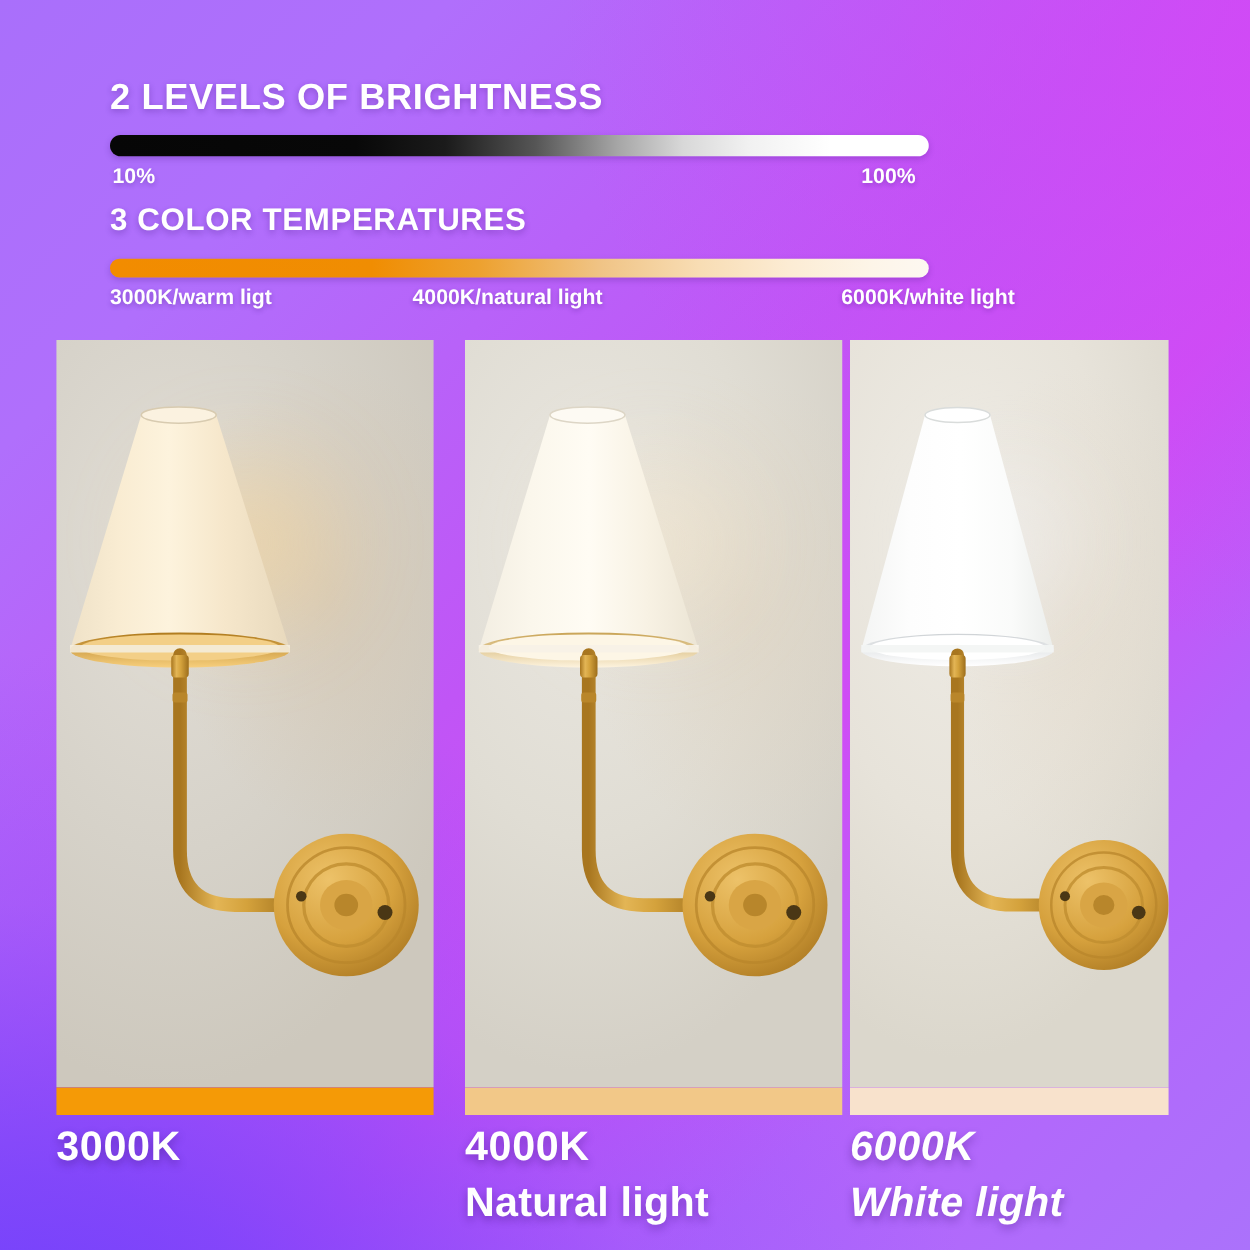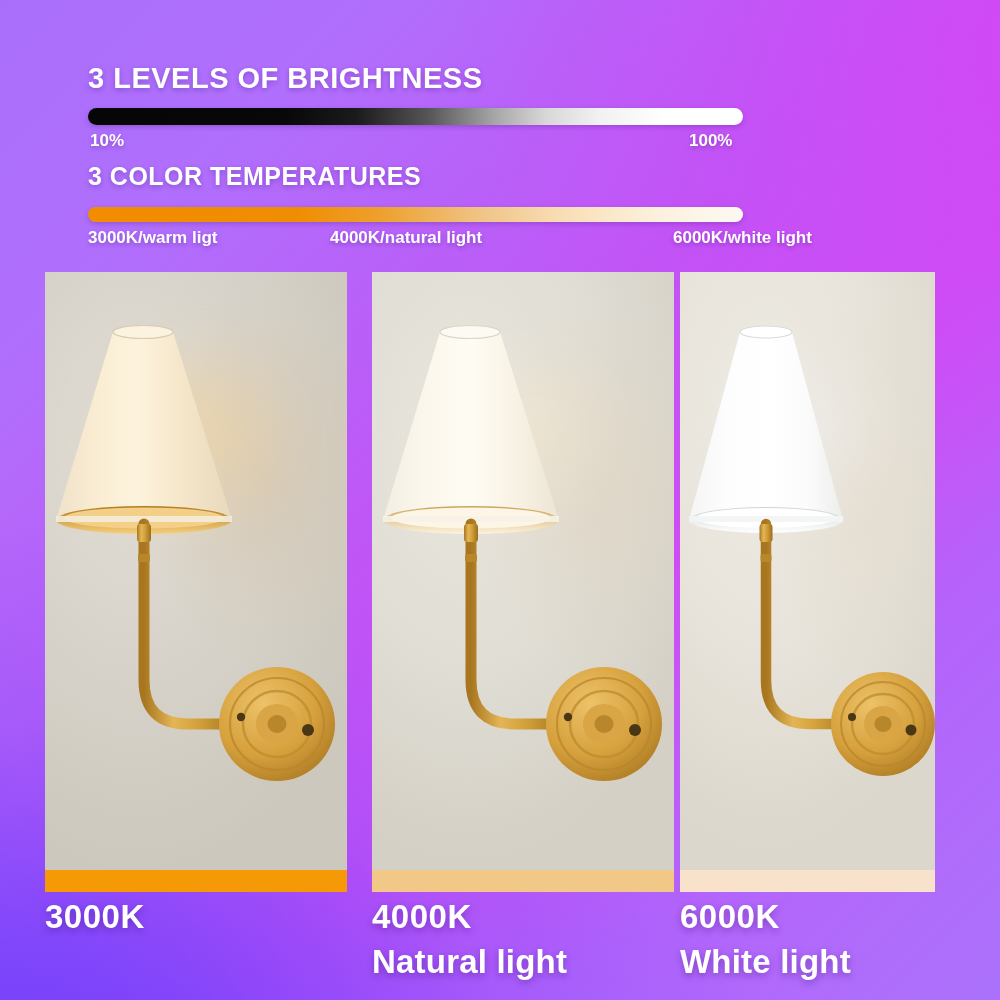--- a/index.html
+++ b/index.html
@@ -115,37 +115,37 @@
 
   
   .accent{
     position:absolute;left:0;right:0;bottom:0;height:22px;
   }
 
   
   .caption{position:absolute;text-align:left;color:#ffffff;}
   #cap-0{left:45px;top:898px;width:302px;}
   #cap-1{left:372px;top:898px;width:302px;}
-  #cap-2{left:680px;top:898px;width:255px;}
+  #cap-2{left:680px;top:898px;width:255px;font-style:italic;}
   .cap-k{
     display:block;font-size:33px;font-weight:bold;letter-spacing:.5px;
     text-shadow:0 3px 7px rgba(55,15,115,.38);
   }
   .cap-name{
     display:block;font-size:33px;font-weight:bold;margin-top:7px;letter-spacing:.2px;
     text-shadow:0 3px 7px rgba(55,15,115,.38);
   }
 </style>
 </head>
 <body>
 
 <div id="stage">
   <div id="content">
 
-    <div class="heading" id="h-brightness">3 LEVELS OF BRIGHTNESS</div>
+    <div class="heading" id="h-brightness">2 LEVELS OF BRIGHTNESS</div>
 
     <div class="bar" id="bar-brightness"></div>
 
     <div class="bar-cap" id="cap-min">10%</div>
 
     <div class="bar-cap" id="cap-max">100%</div>
 
     <div class="heading" id="h-colortemp">3 COLOR TEMPERATURES</div>
 
     <div class="bar" id="bar-colortemp"></div>

